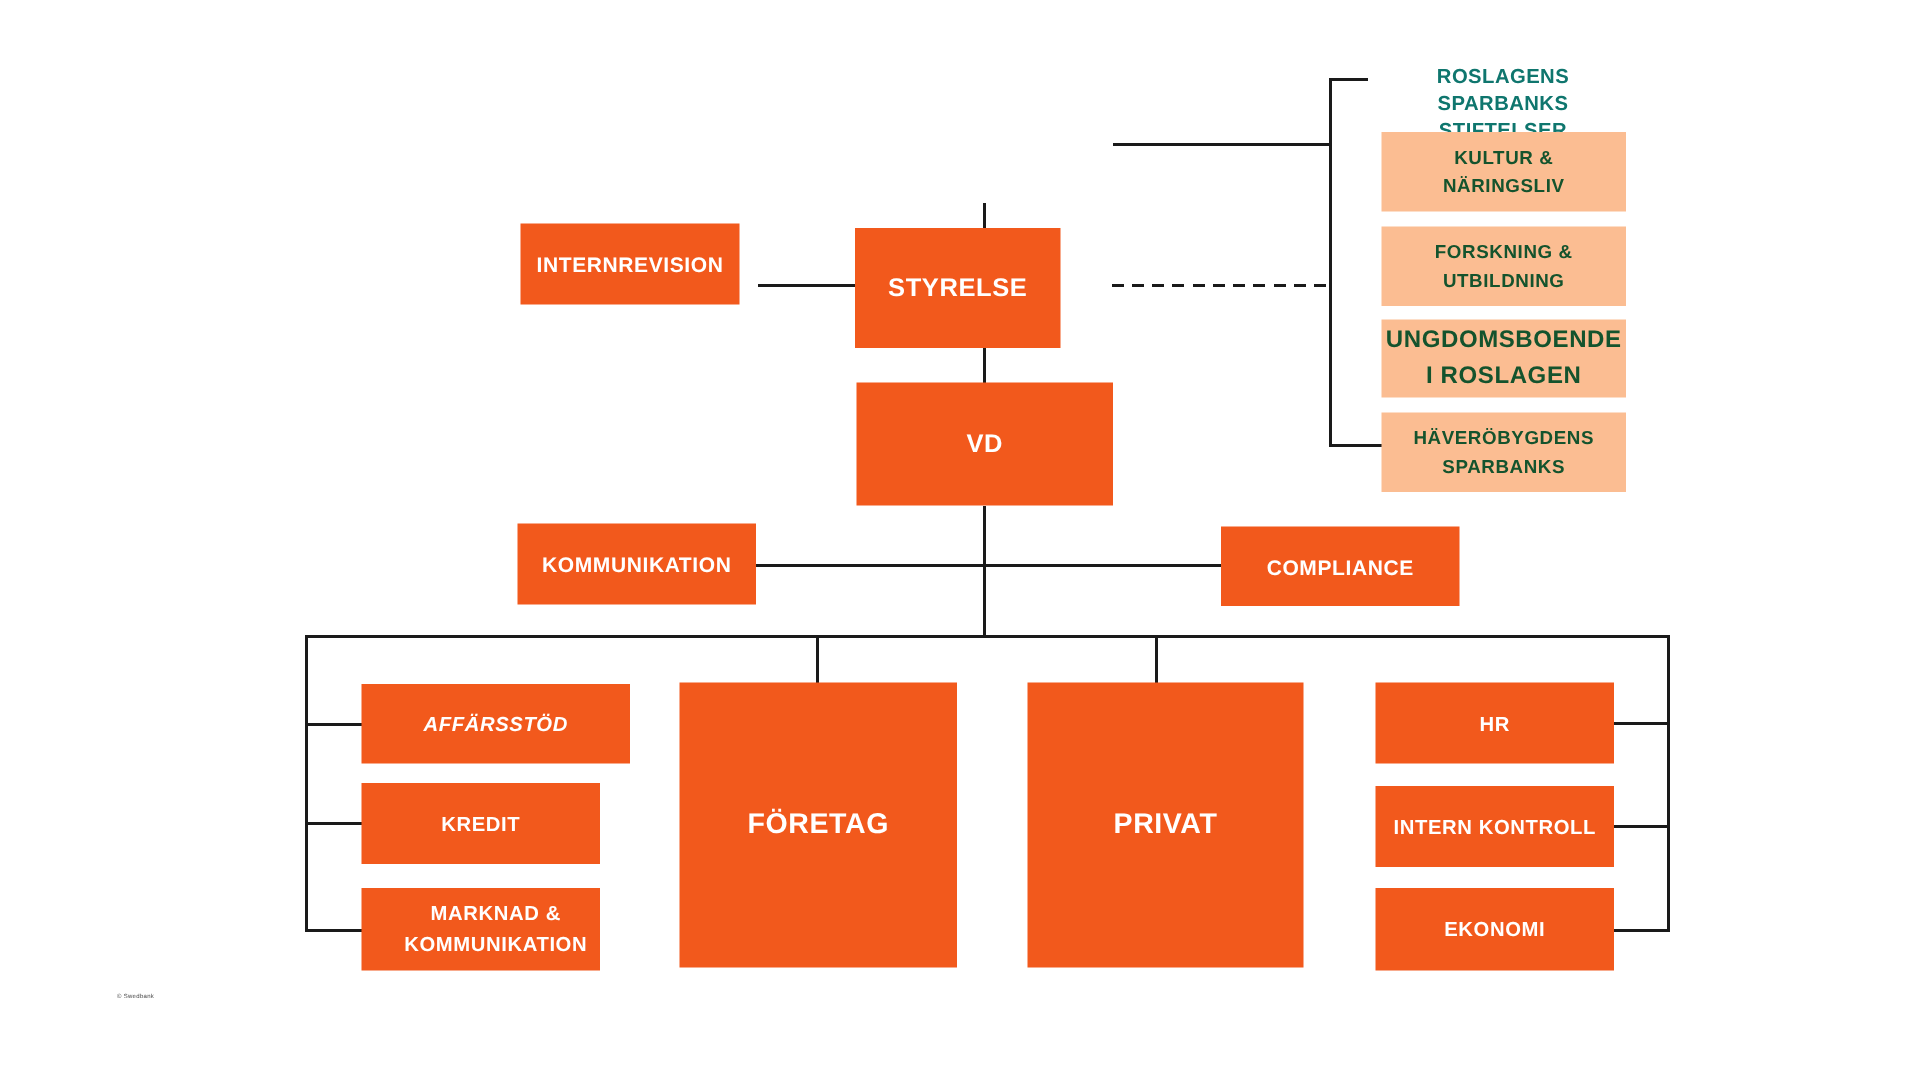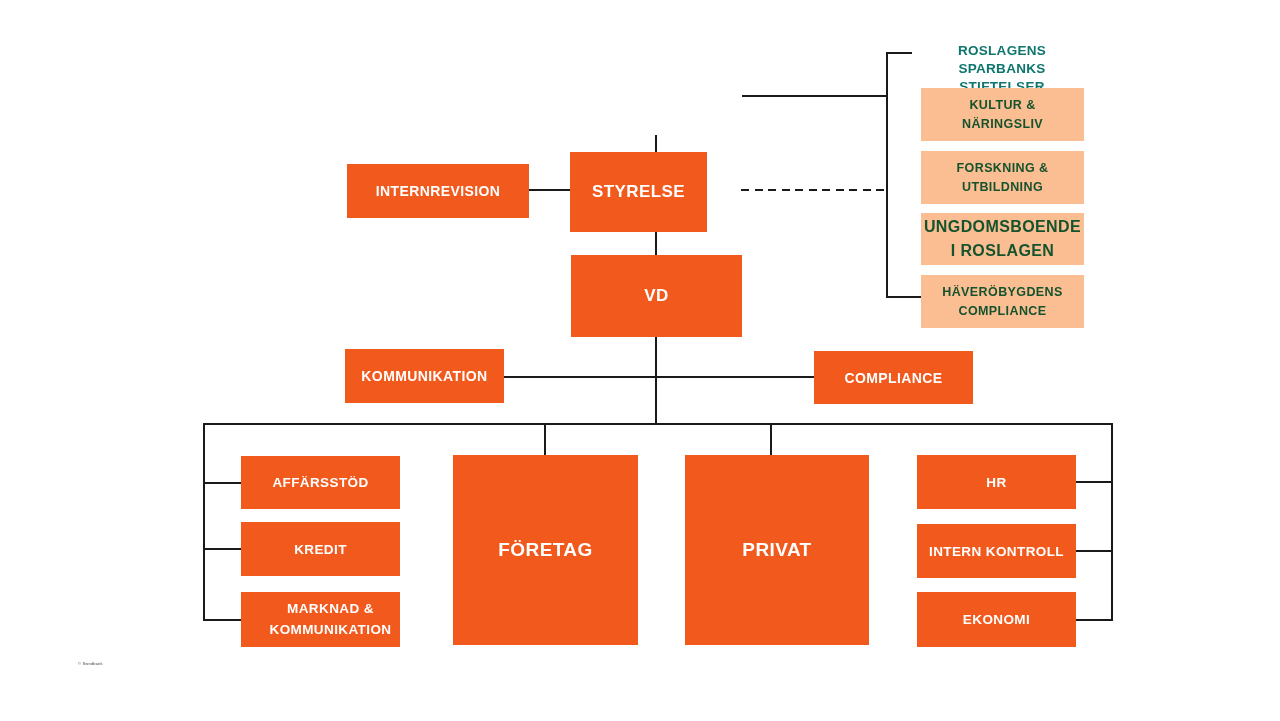--- a/index.html
+++ b/index.html
@@ -34,41 +34,41 @@
   }
   .peach {
     background: #FBBD92;
     color: #14532d;
   }
   .lbl { white-space: pre-line; }
   
   .b-huvudman       { left: 571px; top:  53px; width: 171px; height: 82px; font-size: 17px; }
   .b-styrelse       { left: 570px; top: 152px; width: 137px; height: 80px; font-size: 17px; }
   .b-vd             { left: 571px; top: 255px; width: 171px; height: 82px; font-size: 17px; }
-  .b-internrevision { left: 347px; top: 164px; width: 182px; height: 54px; font-size: 14px; }
+  .b-internrevision { left: 347px; top: 149px; width: 146px; height: 54px; font-size: 14px; }
   .b-riskkontroll   { left: 345px; top: 349px; width: 159px; height: 54px; font-size: 14px; }
   .b-compliance     { left: 814px; top: 351px; width: 159px; height: 53px; font-size: 14px; }
   
   .foundations-heading {
     position: absolute;
     z-index: 2;
     left: 916px; top: 42px; width: 172px;
     text-align: center;
     font-weight: 700;
     font-size: 13.5px;
     line-height: 1.32;
     color: #0f766e;
     letter-spacing: 0.3px;
   }
   .b-found-0 { left: 921px; top:  88px; width: 163px; height: 53px; font-size: 12.5px; line-height: 1.5; }
   .b-found-1 { left: 921px; top: 151px; width: 163px; height: 53px; font-size: 12.5px; line-height: 1.5; }
   .b-found-2 { left: 921px; top: 213px; width: 163px; height: 52px; font-size: 16px; line-height: 1.5; }
   .b-found-3 { left: 921px; top: 275px; width: 163px; height: 53px; font-size: 12.5px; line-height: 1.5; }
   
-  .b-affarsstod { left: 241px; top: 456px; width: 159px; height: 53px; font-size: 13.5px; }
+  .b-affarsstod { left: 241px; top: 456px; width: 179px; height: 53px; font-size: 13.5px; font-style: italic; }
   .b-kredit     { left: 241px; top: 522px; width: 159px; height: 54px; font-size: 13.5px; }
   .b-marknad    { left: 241px; top: 592px; width: 159px; height: 55px; font-size: 13.5px; line-height: 1.5; padding-left: 20px; }
   .b-foretag    { left: 453px; top: 455px; width: 185px; height: 190px; font-size: 19px; }
   .b-privat     { left: 685px; top: 455px; width: 184px; height: 190px; font-size: 19px; }
   .b-hr         { left: 917px; top: 455px; width: 159px; height: 54px; font-size: 13.5px; }
   .b-internkontroll { left: 917px; top: 524px; width: 159px; height: 54px; font-size: 13.5px; }
   .b-ekonomi    { left: 917px; top: 592px; width: 159px; height: 55px; font-size: 13.5px; }
   .footer-note {
     position: absolute;
     z-index: 2;
@@ -146,21 +146,21 @@
   <div class="box peach b-found-1">
     <span class="lbl">FORSKNING &amp;
 UTBILDNING</span>
   </div>
   <div class="box peach b-found-2">
     <span class="lbl">UNGDOMSBOENDE
 I ROSLAGEN</span>
   </div>
   <div class="box peach b-found-3">
     <span class="lbl">HÄVERÖBYGDENS
-COMPLIANCE</span>
+SPARBANKS</span>
   </div>
 
   <div class="box orange b-affarsstod">
     <span class="lbl">AFFÄRSSTÖD</span>
   </div>
   <div class="box orange b-kredit">
     <span class="lbl">KREDIT</span>
   </div>
   <div class="box orange b-marknad">
     <span class="lbl">MARKNAD &amp;

